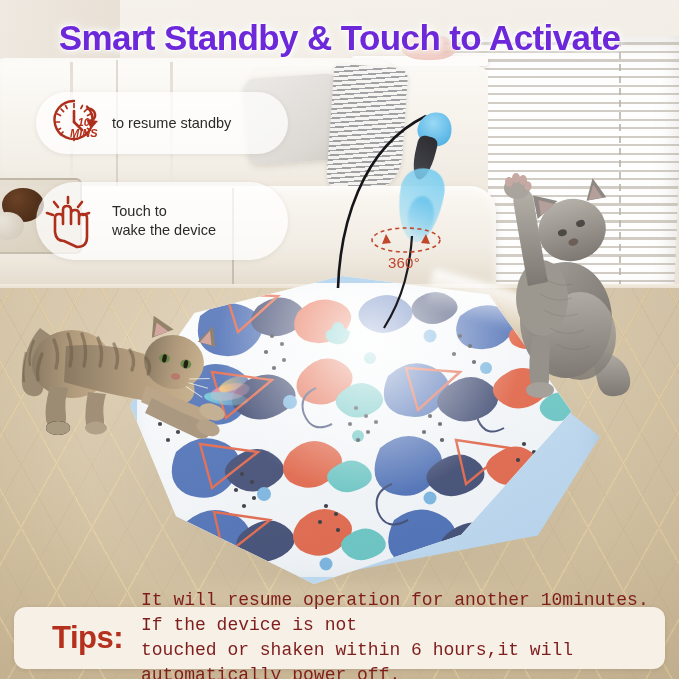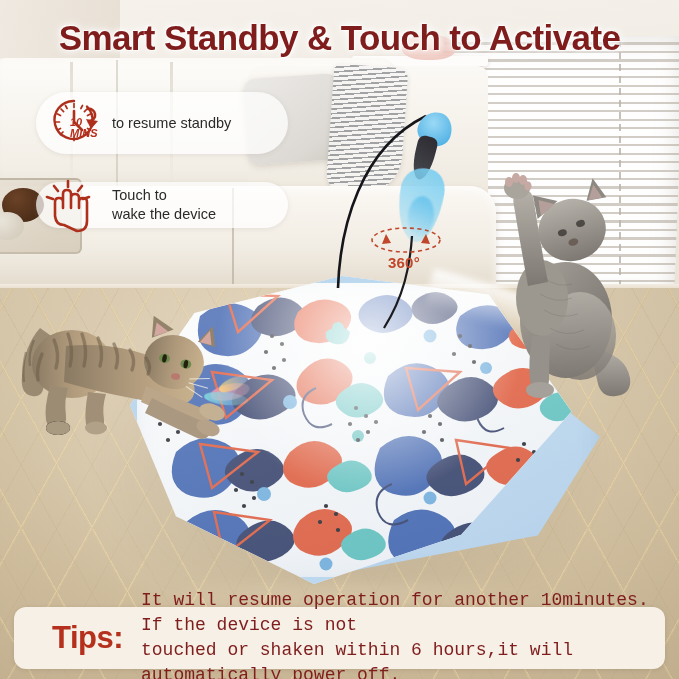--- a/index.html
+++ b/index.html
@@ -241,63 +241,63 @@
     background:linear-gradient(90deg,rgba(130,215,225,.9),rgba(215,245,248,.15));
     border-radius:50%;transform:rotate(6deg);filter:blur(.6px);}
   .tf3{position:absolute;left:22px;top:0px;width:30px;height:12px;
     background:linear-gradient(90deg,rgba(255,220,120,.8),rgba(255,245,210,.1));
     border-radius:50%;transform:rotate(-24deg);filter:blur(.7px);}
 
   
   .rot-annot{position:absolute;left:358px;top:222px;width:96px;height:62px;}
   .rot-label{
     position:absolute;left:30px;top:32px;
-    color:#c0472c;font-size:15px;font-weight:700;
+    color:#c0472c;font-size:15px;font-weight:400;
     font-family:"Liberation Sans", sans-serif;
     letter-spacing:.2px;
   }
 
   
   .cat-grey{position:absolute;left:470px;top:168px;width:180px;height:230px;}
   .cat-tabby{position:absolute;left:6px;top:300px;width:250px;height:150px;}
 
   
   .title{
     position:absolute;left:0;top:18px;width:679px;text-align:center;
     font-size:35px;font-weight:700;letter-spacing:-0.6px;
-    color:#7f1d1d;
+    color:#6d28d9;
     font-family:"Liberation Sans", sans-serif;
     text-shadow:
       0 0 6px rgba(255,255,255,.98),
       0 0 12px rgba(255,255,255,.92),
       1px 1px 0 rgba(255,255,255,.8),
       -1px -1px 0 rgba(255,255,255,.8);
     z-index:40;
   }
 
   
   .badge{
     position:absolute;display:flex;align-items:center;
     background:rgba(255,255,255,.72);
     border-radius:40px;
     box-shadow:0 1px 5px rgba(150,140,125,.18);
     z-index:30;
   }
   .badge1{left:36px;top:92px;width:236px;height:62px;padding:0 8px;}
-  .badge2{left:36px;top:182px;width:236px;height:46px;padding:0 8px;}
+  .badge2{left:36px;top:182px;width:236px;height:62px;padding:8px 8px;}
   .badge-icon{flex:0 0 auto;width:62px;height:56px;position:relative;}
   .badge-text{
     margin-left:6px;color:#2a2a2a;font-size:14.5px;line-height:1.28;
     font-family:"Liberation Sans", sans-serif;
   }
   .badge-text div{white-space:nowrap;}
   .mins-label{
     position:absolute;left:26px;top:22px;
     color:#b5301d;font-weight:700;font-style:italic;
-    font-size:12.5px;line-height:1.0;
+    font-size:12.5px;line-height:1.0;text-align:center;
   }
   .mins-label span{display:block;font-size:11px;}
 
   
   .tips{
     position:absolute;left:14px;top:607px;width:651px;height:62px;
     background:#f6f0e6;
     border-radius:12px;
     display:flex;align-items:center;
     box-shadow:0 1px 4px rgba(120,105,85,.22);

